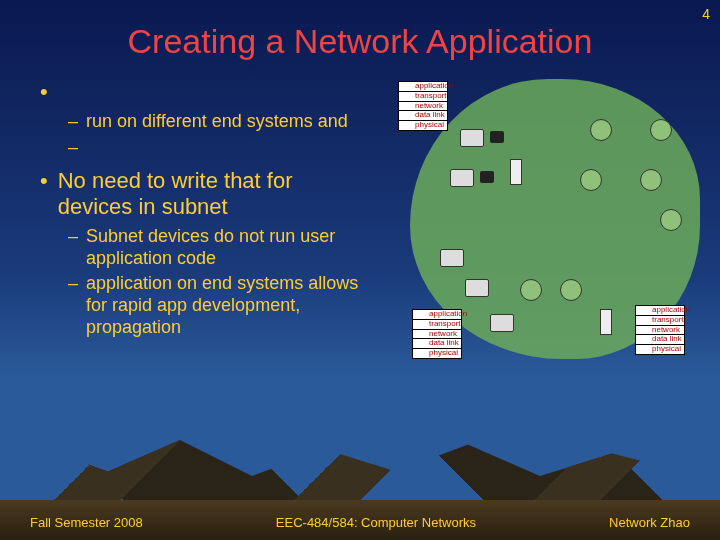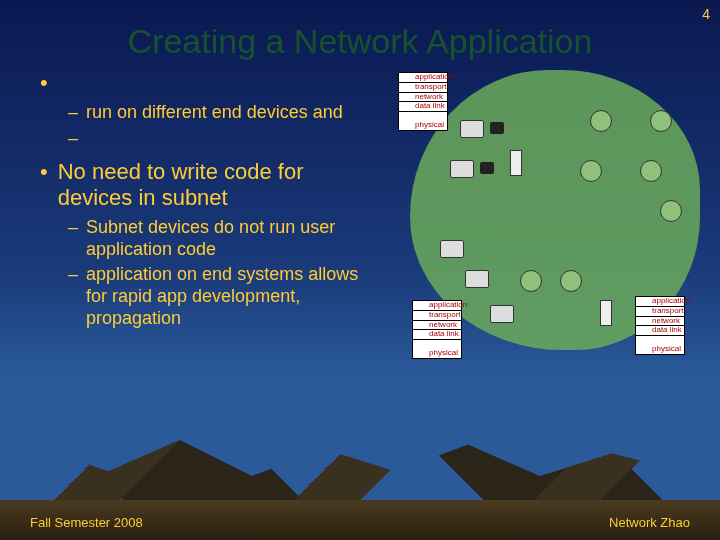--- a/index.html
+++ b/index.html
@@ -14,25 +14,25 @@
   }
   .page-number {
     position: absolute;
     top: 6px;
     right: 10px;
     color: #ffcc33;
     font-size: 14px;
   }
   .title {
     text-align: center;
-    color: #14532d;
+    color: #ef4444;
     font-size: 34px;
     font-weight: normal;
     margin-top: 22px;
-    margin-bottom: 9px;
+    margin-bottom: 18px;
   }
   .content {
     display: flex;
     padding: 0 30px 0 40px;
   }
   .left-col {
     flex: 0 0 330px;
     color: #ffcc33;
   }
   .bullet-main {
@@ -74,21 +74,21 @@
     color: #a00;
     text-align: center;
     line-height: 1.1;
     width: 50px;
   }
   .stack-box div {
     border-bottom: 1px solid #000;
     padding: 0 16px;
     white-space: nowrap;
   }
-  .stack-box div:last-child { border-bottom: none; margin-top: 9px; }
+  .stack-box div:last-child { border-bottom: none; }
   .stack-box.top { top: 2px; left: 28px; }
   .stack-box.botleft { top: 230px; left: 42px; }
   .stack-box.botright { top: 226px; left: 265px; }
 
   
   .device {
     position: absolute;
     width: 24px;
     height: 18px;
     background: #ddd;
@@ -161,30 +161,30 @@
 <h1 class="title">Creating a Network Application</h1>
 
 <div class="content">
   <div class="left-col">
 
     <div class="bullet-main">
       <span class="dot">•</span>
     </div>
     <div class="bullet-sub">
       <span class="dash">–</span>
-      <span>run on different end devices and</span>
+      <span>run on different end systems and</span>
     </div>
     <div class="bullet-sub">
       <span class="dash">–</span>
     </div>
 
     <div class="section2">
       <div class="bullet-main">
         <span class="dot">•</span>
-        <span>No need to write code for devices in subnet</span>
+        <span>No need to write that for devices in subnet</span>
       </div>
       <div class="bullet-sub">
         <span class="dash">–</span>
         <span>Subnet devices do not run user application code</span>
       </div>
       <div class="bullet-sub">
         <span class="dash">–</span>
         <span>application on end systems allows for rapid app development, propagation</span>
       </div>
     </div>
@@ -232,14 +232,15 @@
     <div class="device" style="top:235px; left:120px;"></div>
     <div class="server" style="top:230px; left:230px;"></div>
   </div>
 </div>
 
 <div class="mountains"></div>
 <div class="ground"></div>
 
 <div class="footer">
   <span>Fall Semester 2008</span>
+  <span>EEC-484/584: Computer Networks</span>
   <span>Network Zhao</span>
 </div>
 
 </body></html>

